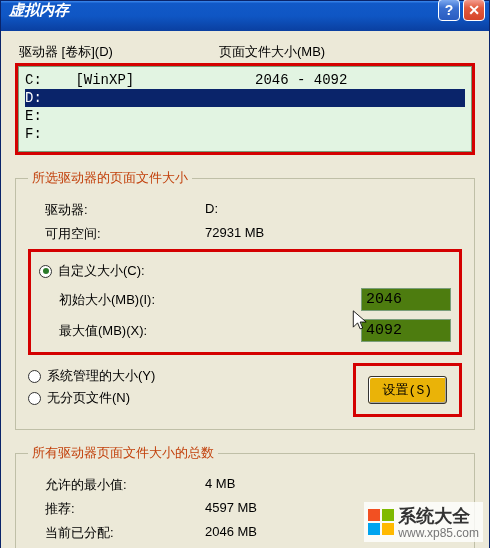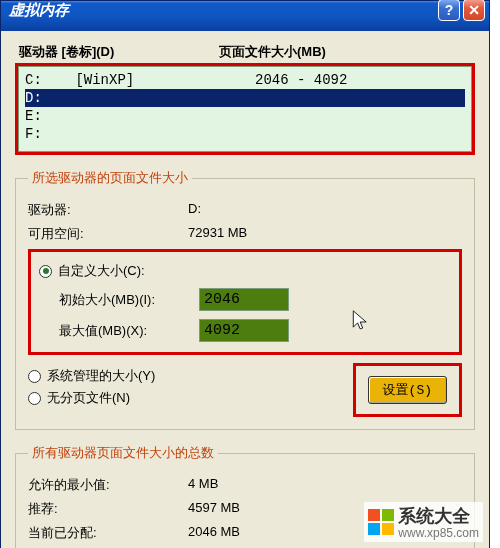--- a/index.html
+++ b/index.html
@@ -44,21 +44,20 @@
   .tbtn.help {
     background: linear-gradient(to bottom, #7ca9f0, #3a6fd0 40%, #2a5cc0);
   }
   .content {
     padding: 12px 14px 8px 14px;
   }
   .list-header {
     display: flex;
     padding: 0 4px 2px 4px;
     font-size: 13px;
-    font-weight: bold;
   }
   .list-header .col1 { flex: 0 0 200px; }
   .list-header .col2 { flex: 1; }
   .redbox1 { border: 3px solid #d40000; padding: 0; background: #fff; }
   .drivelist {
     background: #e2f4e2;
     border: 1px solid #7a9e7a;
     padding: 4px 6px 8px 6px;
     font-family: "Courier New", monospace;
     font-size: 14px;
@@ -71,38 +70,38 @@
   fieldset {
     border: 1px solid #bfbfa7;
     margin: 14px 0 0 0;
     padding: 8px 12px 12px 12px;
   }
   fieldset legend {
     color: #c2410c;
     padding: 0 4px;
     font-size: 13px;
   }
-  .inforow { display: flex; margin: 6px 0; }
+  .inforow { display: flex; margin: 6px 17px; }
   .inforow .lbl { flex: 0 0 160px; }
   .inforow .val { flex: 1; }
   .redbox2 {
     border: 3px solid #d40000;
     padding: 6px 8px 10px 8px;
     margin-top: 6px;
   }
   .radio-row { display: flex; align-items: center; margin: 4px 0; }
   .radio {
     width: 13px; height: 13px; border: 1px solid #333; border-radius: 50%;
     background: #fff; margin-right: 6px; display: inline-flex;
     align-items: center; justify-content: center;
   }
   .radio.checked::after {
     content: ""; width: 6px; height: 6px; background: #2a7a2a; border-radius: 50%;
   }
-  .sizerow { display: flex; align-items: center; margin: 8px 0 0 20px; }
+  .sizerow { display: flex; align-items: center; margin: 8px 0 0 20px; justify-content: space-between; }
   .sizerow .slabel { flex: 0 0 140px; }
   .sizerow input {
     width: 90px;
     background: #4d7c0f;
     border: 1px solid #7a9e7a;
     padding: 2px 4px;
     font-family: "Courier New", monospace;
     font-size: 15px;
   }
   .bottom-radios-row {

